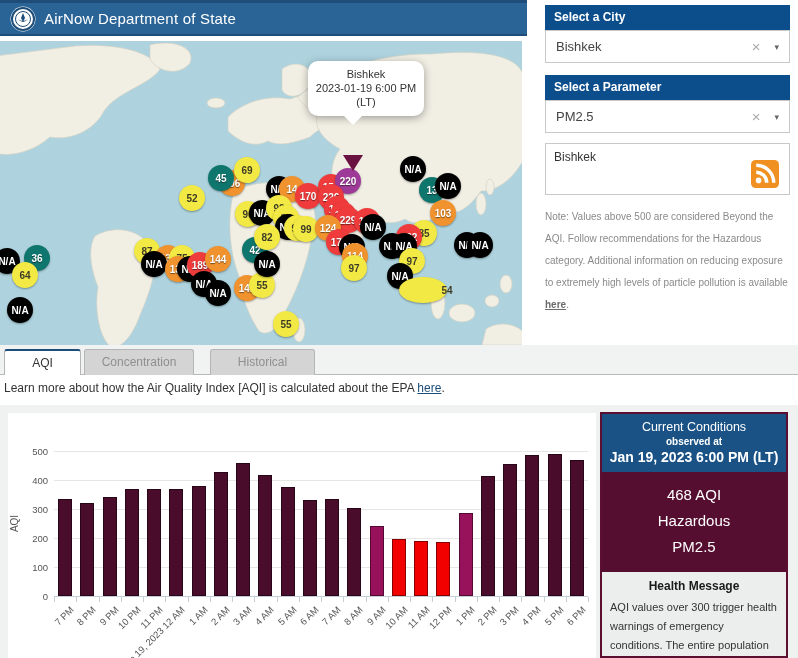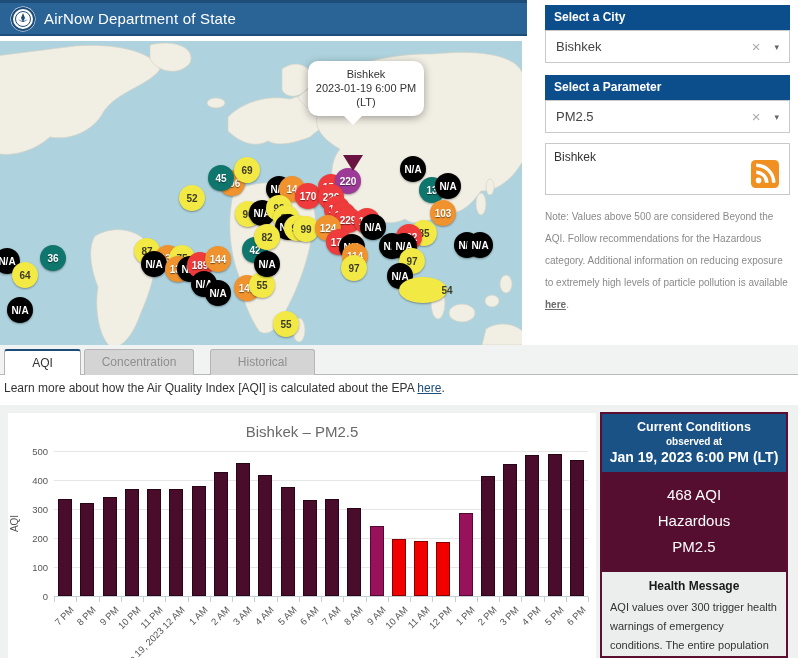--- a/index.html
+++ b/index.html
@@ -70,21 +70,21 @@
   .axisline { position:absolute; left:46px; top:183px; width:534px; height:1px; background:#c5ced6; }
   .ytick { position:absolute; width:32px; text-align:right; font-size:9.5px; color:#555; left:8px; }
   .bar { position:absolute; width:14px; border:1px solid rgba(0,0,0,.45); cursor:pointer; }
   .xtickmark { position:absolute; width:1px; height:5px; top:184px; background:#c5ced6; }
   .xlabel { position:absolute; top:191px; font-size:9.5px; color:#555; white-space:nowrap;
             transform:translateX(-100%) rotate(-45deg); transform-origin:right top; }
 
   
   .cc { position:absolute; left:600px; top:7px; width:188px; height:246px; border:2px solid #5c0f31; background:#eceeee; }
   .cc-head { background:#1a5286; color:#fff; text-align:center; padding:6px 4px 7px; }
-  .cc-head .l1 { font-size:12.5px; font-weight:bold; }
+  .cc-head .l1 { font-size:12.5px; font-weight:normal; }
   .cc-head .l2 { font-size:10px; font-weight:bold; margin-top:2px; }
   .cc-head .l3 { font-size:14px; font-weight:bold; margin-top:2px; }
   .cc-aqi { background:#550d30; color:#fff; text-align:center; padding:10px 0 12px; }
   .cc-aqi div { font-size:15px; font-weight:normal; line-height:26px; }
   .cc-health { padding:7px 8px; }
   .cc-health .hm-title { text-align:center; font-size:12px; font-weight:bold; color:#1a1a1a; margin-bottom:5px; }
   .cc-health .hm-body { font-size:11px; color:#333; line-height:19px; }
 </style>
 </head>
 <body>
@@ -119,21 +119,21 @@
       <ellipse cx="438" cy="262" rx="7" ry="16"></ellipse>
       <ellipse cx="462" cy="272" rx="13" ry="9"></ellipse>
       <ellipse cx="492" cy="260" rx="7" ry="6"></ellipse>
       <ellipse cx="506" cy="243" rx="6" ry="9"></ellipse>
       <path d="M486,288 C498,280 516,282 524,292 L524,304 L482,304 Z"></path>
     </g>
   </svg>
 
   <div>
       <div class="marker gray" style="left: -6px; top: 207px;">N/A</div>
-      <div class="marker green" style="left: 40px; top: 204px;">36</div>
+      <div class="marker green" style="left: 24px; top: 204px;">36</div>
       <div class="marker yellow" style="left: 12px; top: 221px;">64</div>
       <div class="marker gray" style="left: 7px; top: 256px;">N/A</div>
       <div class="marker yellow" style="left: 134px; top: 197px;">87</div>
       <div class="marker orange" style="left: 155px; top: 204px;">135</div>
       <div class="marker yellow" style="left: 169px; top: 204px;">75</div>
       <div class="marker gray" style="left: 141px; top: 210px;">N/A</div>
       <div class="marker orange" style="left: 165px; top: 215px;">131</div>
       <div class="marker gray" style="left: 177px; top: 215px;">N/A</div>
       <div class="marker red" style="left: 187px; top: 211px;">189</div>
       <div class="marker orange" style="left: 205px; top: 205px;">144</div>
@@ -229,21 +229,20 @@
 
 <div class="tabs-strip">
   <div class="tab active" style="left:4px; width:77px;">AQI</div>
   <div class="tab inactive" style="left:84px; width:110px;">Concentration</div>
   <div class="tab inactive" style="left:210px; width:105px;">Historical</div>
 </div>
 <div class="learn"><span>Learn more about how the Air Quality Index [AQI] is calculated about the EPA </span><a>here</a><span>.</span></div>
 
 <div class="bottom">
   <div class="chart-card">
-    <div class="chart-title">Bishkek – PM2.5</div>
     <div class="ylab">AQI</div>
     <div>
         <div class="ytick" style="top: 178px;">0</div>
         <div class="gridline" style="top: 154px;"></div>
         <div class="ytick" style="top: 149px;">100</div>
         <div class="gridline" style="top: 125px;"></div>
         <div class="ytick" style="top: 120px;">200</div>
         <div class="gridline" style="top: 96px;"></div>
         <div class="ytick" style="top: 91px;">300</div>
         <div class="gridline" style="top: 67px;"></div>

